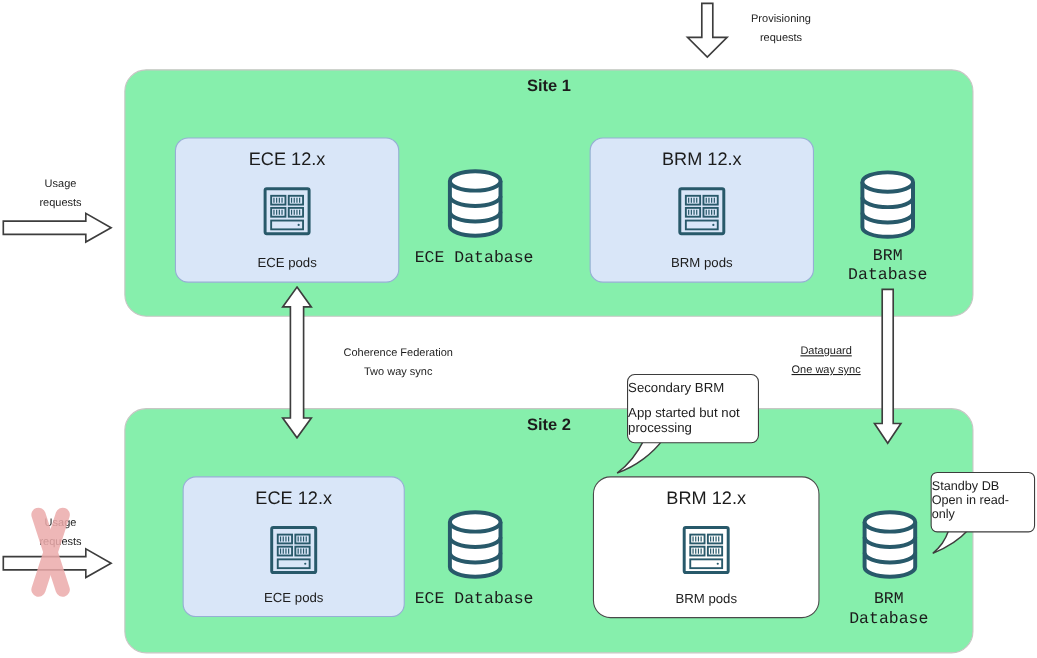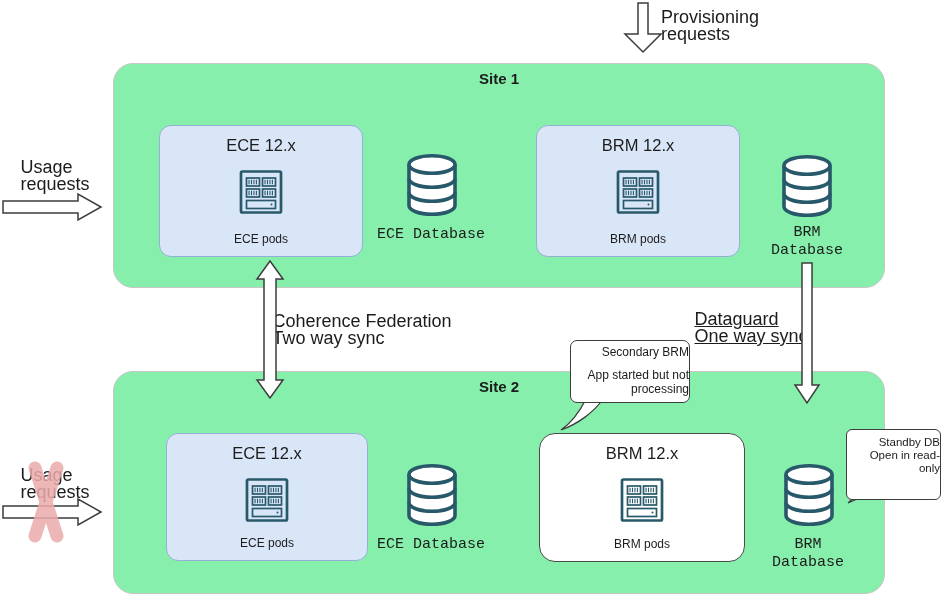--- a/index.html
+++ b/index.html
@@ -11,25 +11,25 @@
               font-weight:bold;font-size:15px;}
   .comp{position:absolute;border-radius:12px;}
   .comp.blue{background:#d9e6f8;border:1px solid #96afd4;}
   .comp.plain{background:#ffffff;border:1.5px solid #4a4a4a;border-radius:16px;}
   .comp-title{position:absolute;top:10px;left:0;width:100%;text-align:center;font-size:16.5px;}
   .comp-label{position:absolute;bottom:10px;left:0;width:100%;text-align:center;font-size:12px;}
   .comp-icon{position:absolute;top:42px;left:50%;transform:translateX(-50%);}
   .dbicon{position:absolute;}
   .dblabel{position:absolute;transform:translateX(-50%);text-align:center;
            font-size:15px;line-height:17.5px;white-space:nowrap;font-family:Liberation Mono, monospace;}
-  .anno{position:absolute;transform:translateX(-50%);
-        font-size:18px;line-height:17px;white-space:nowrap;}
+  .anno{position:absolute;transform:translateX(-50%);text-align:center;
+        font-size:10px;line-height:17px;white-space:nowrap;}
   .overlay{position:absolute;left:0;top:0;z-index:5;pointer-events:none;}
   .bubble{position:absolute;z-index:6;background:#fff;border:1.4px solid #3d3d3d;
-          border-radius:7px;text-align:right;font-size:12px;line-height:14px;box-sizing:border-box;}
+          border-radius:7px;text-align:left;font-size:12px;line-height:14px;box-sizing:border-box;}
   .bubble .gap{margin-top:9px;}
   .bubble.small{font-size:11.5px;line-height:13.2px;border-radius:6px;border-width:1.2px;}
   .line{display:block;}
 </style>
 </head>
 <body>
 
 <div class="stage">
 
   <svg width="0" height="0" style="position:absolute" aria-hidden="true">
@@ -164,19 +164,19 @@
       <line x1="57" y1="468" x2="35" y2="536"></line>
     </g>
   </svg>
 
   <div class="bubble" style="left:570px;top:340px;width:120px;height:63px;padding-top:4px;">
     <span class="line">Secondary BRM</span>
     <span class="line gap">App started but not</span>
     <span class="line">processing</span>
   </div>
 
-  <div class="bubble small" style="left:846px;top:429px;width:95px;height:71px;padding-top:6px;">
+  <div class="bubble small" style="left:846px;top:429px;width:95px;height:55px;padding-top:6px;">
     <span class="line">Standby DB</span>
     <span class="line">Open in read-</span>
     <span class="line">only</span>
   </div>
 
 </div>
 
 </body></html>

